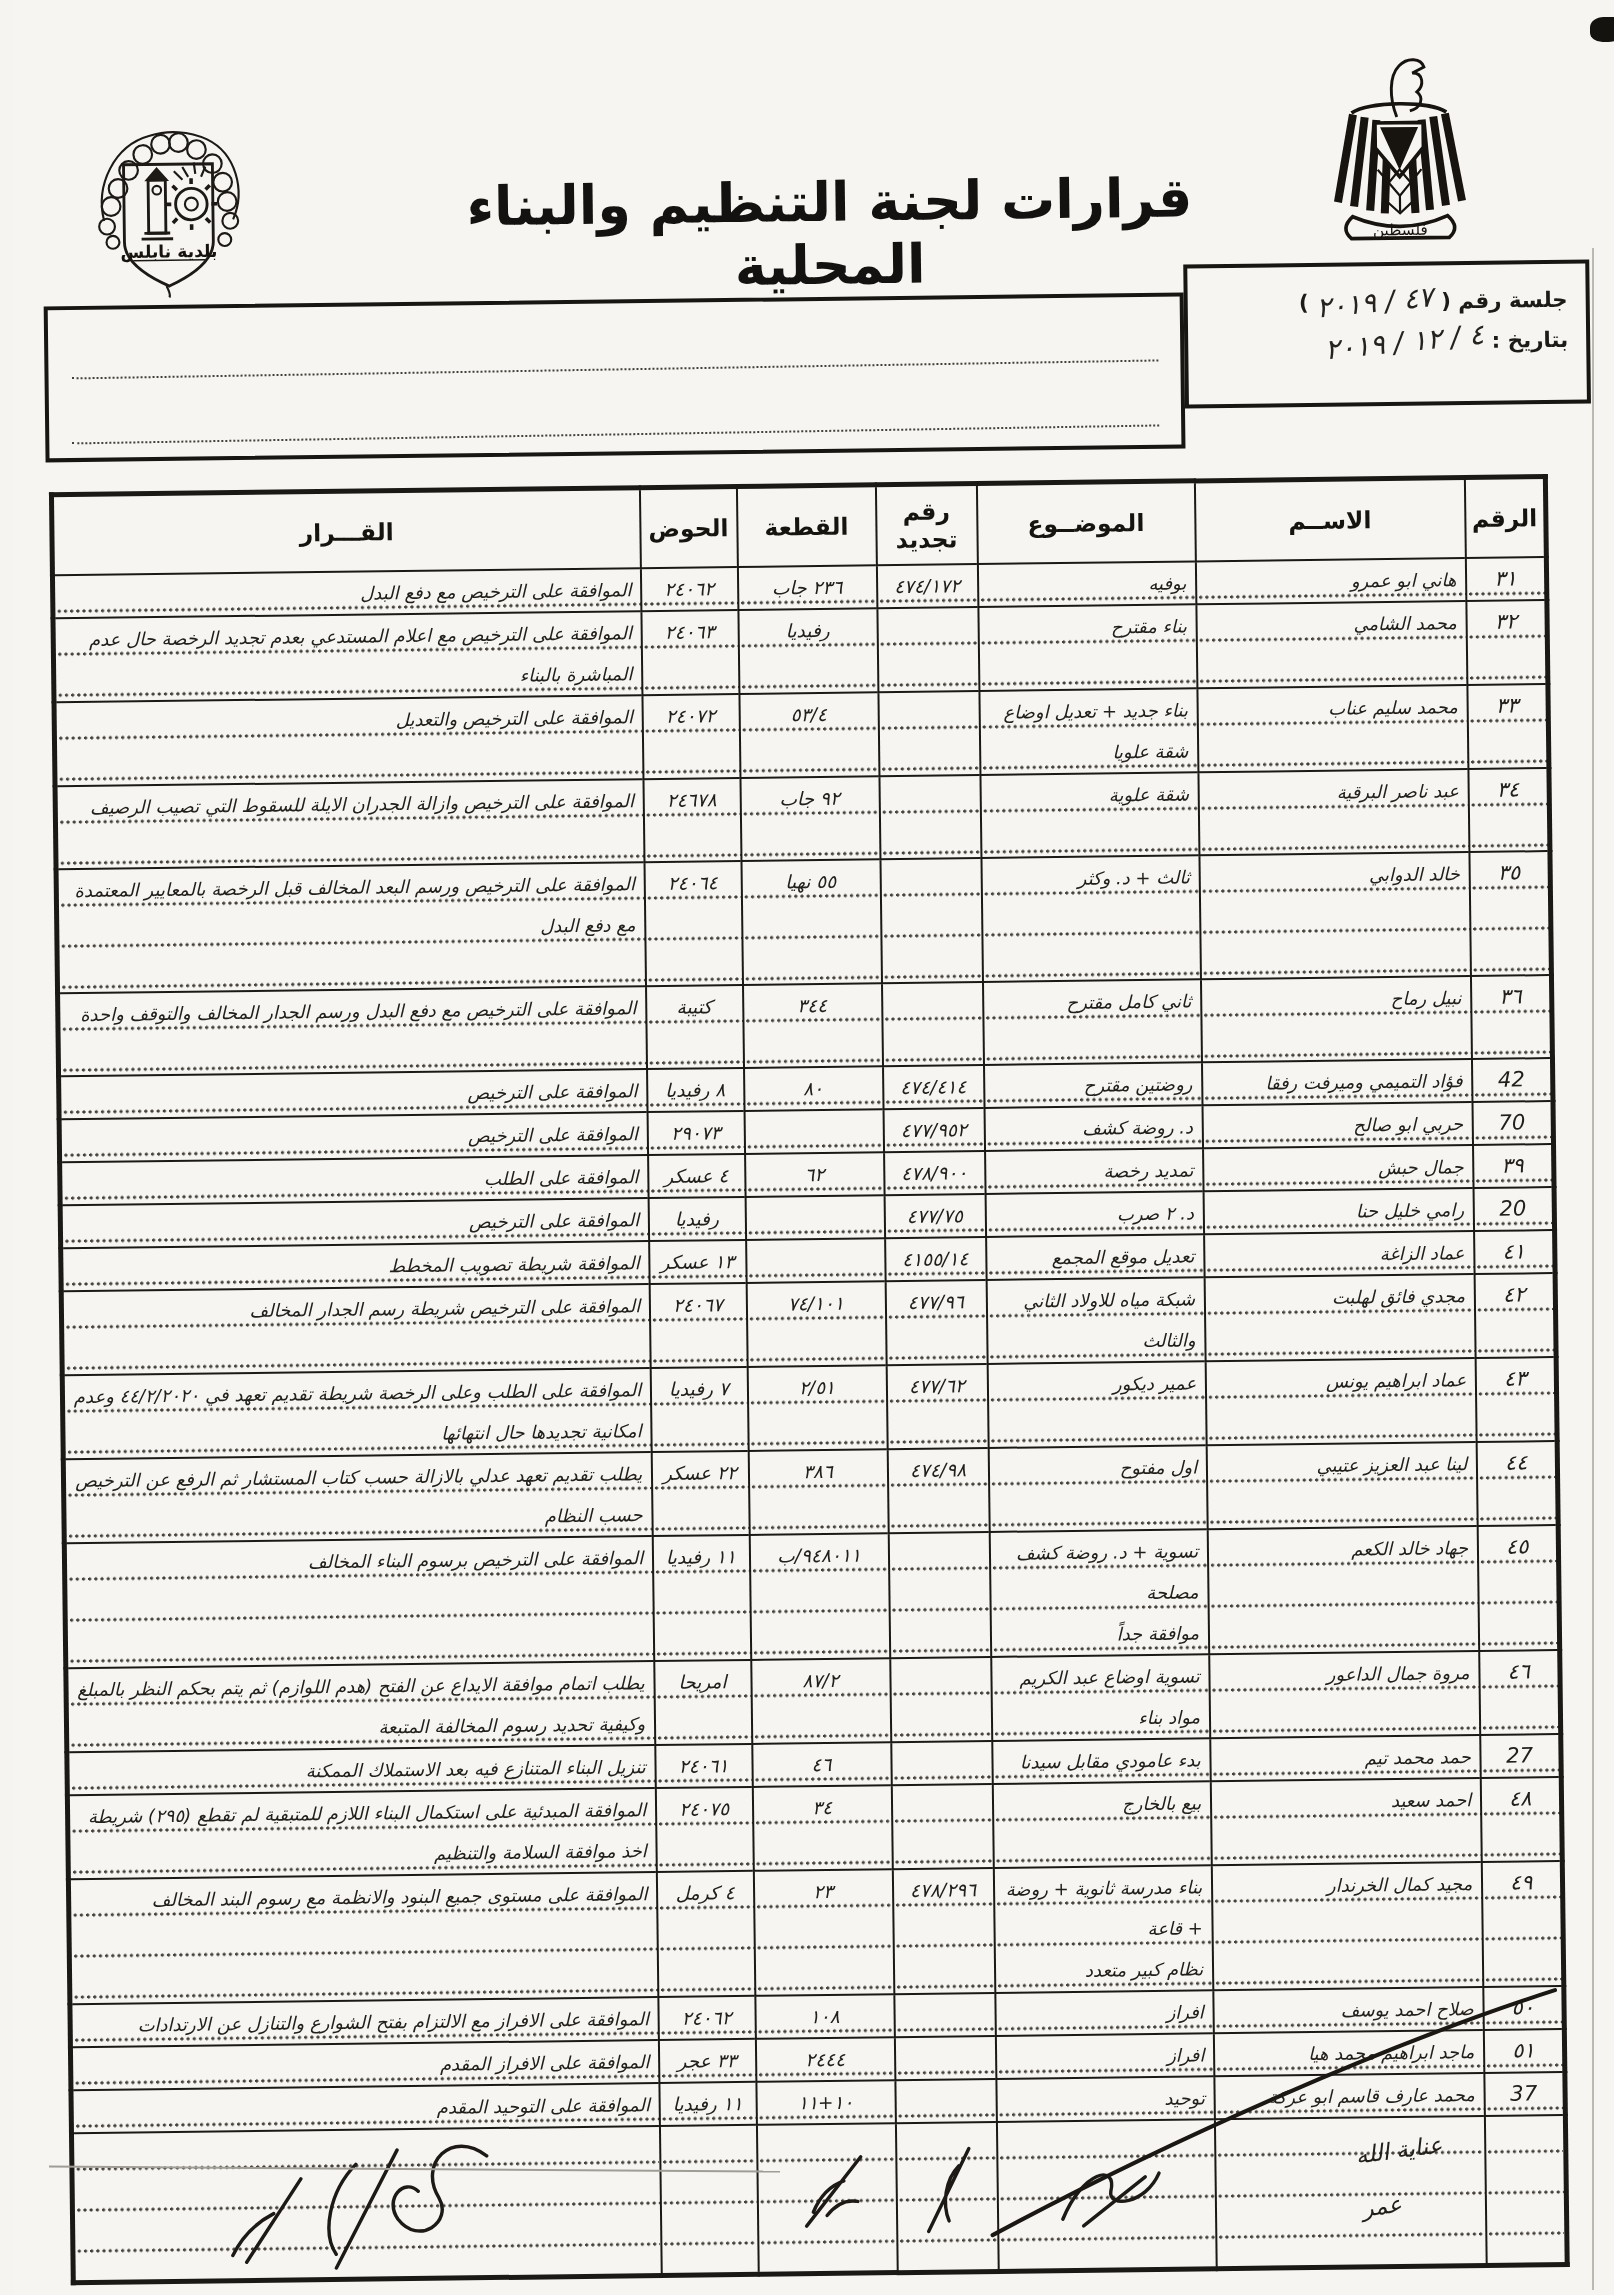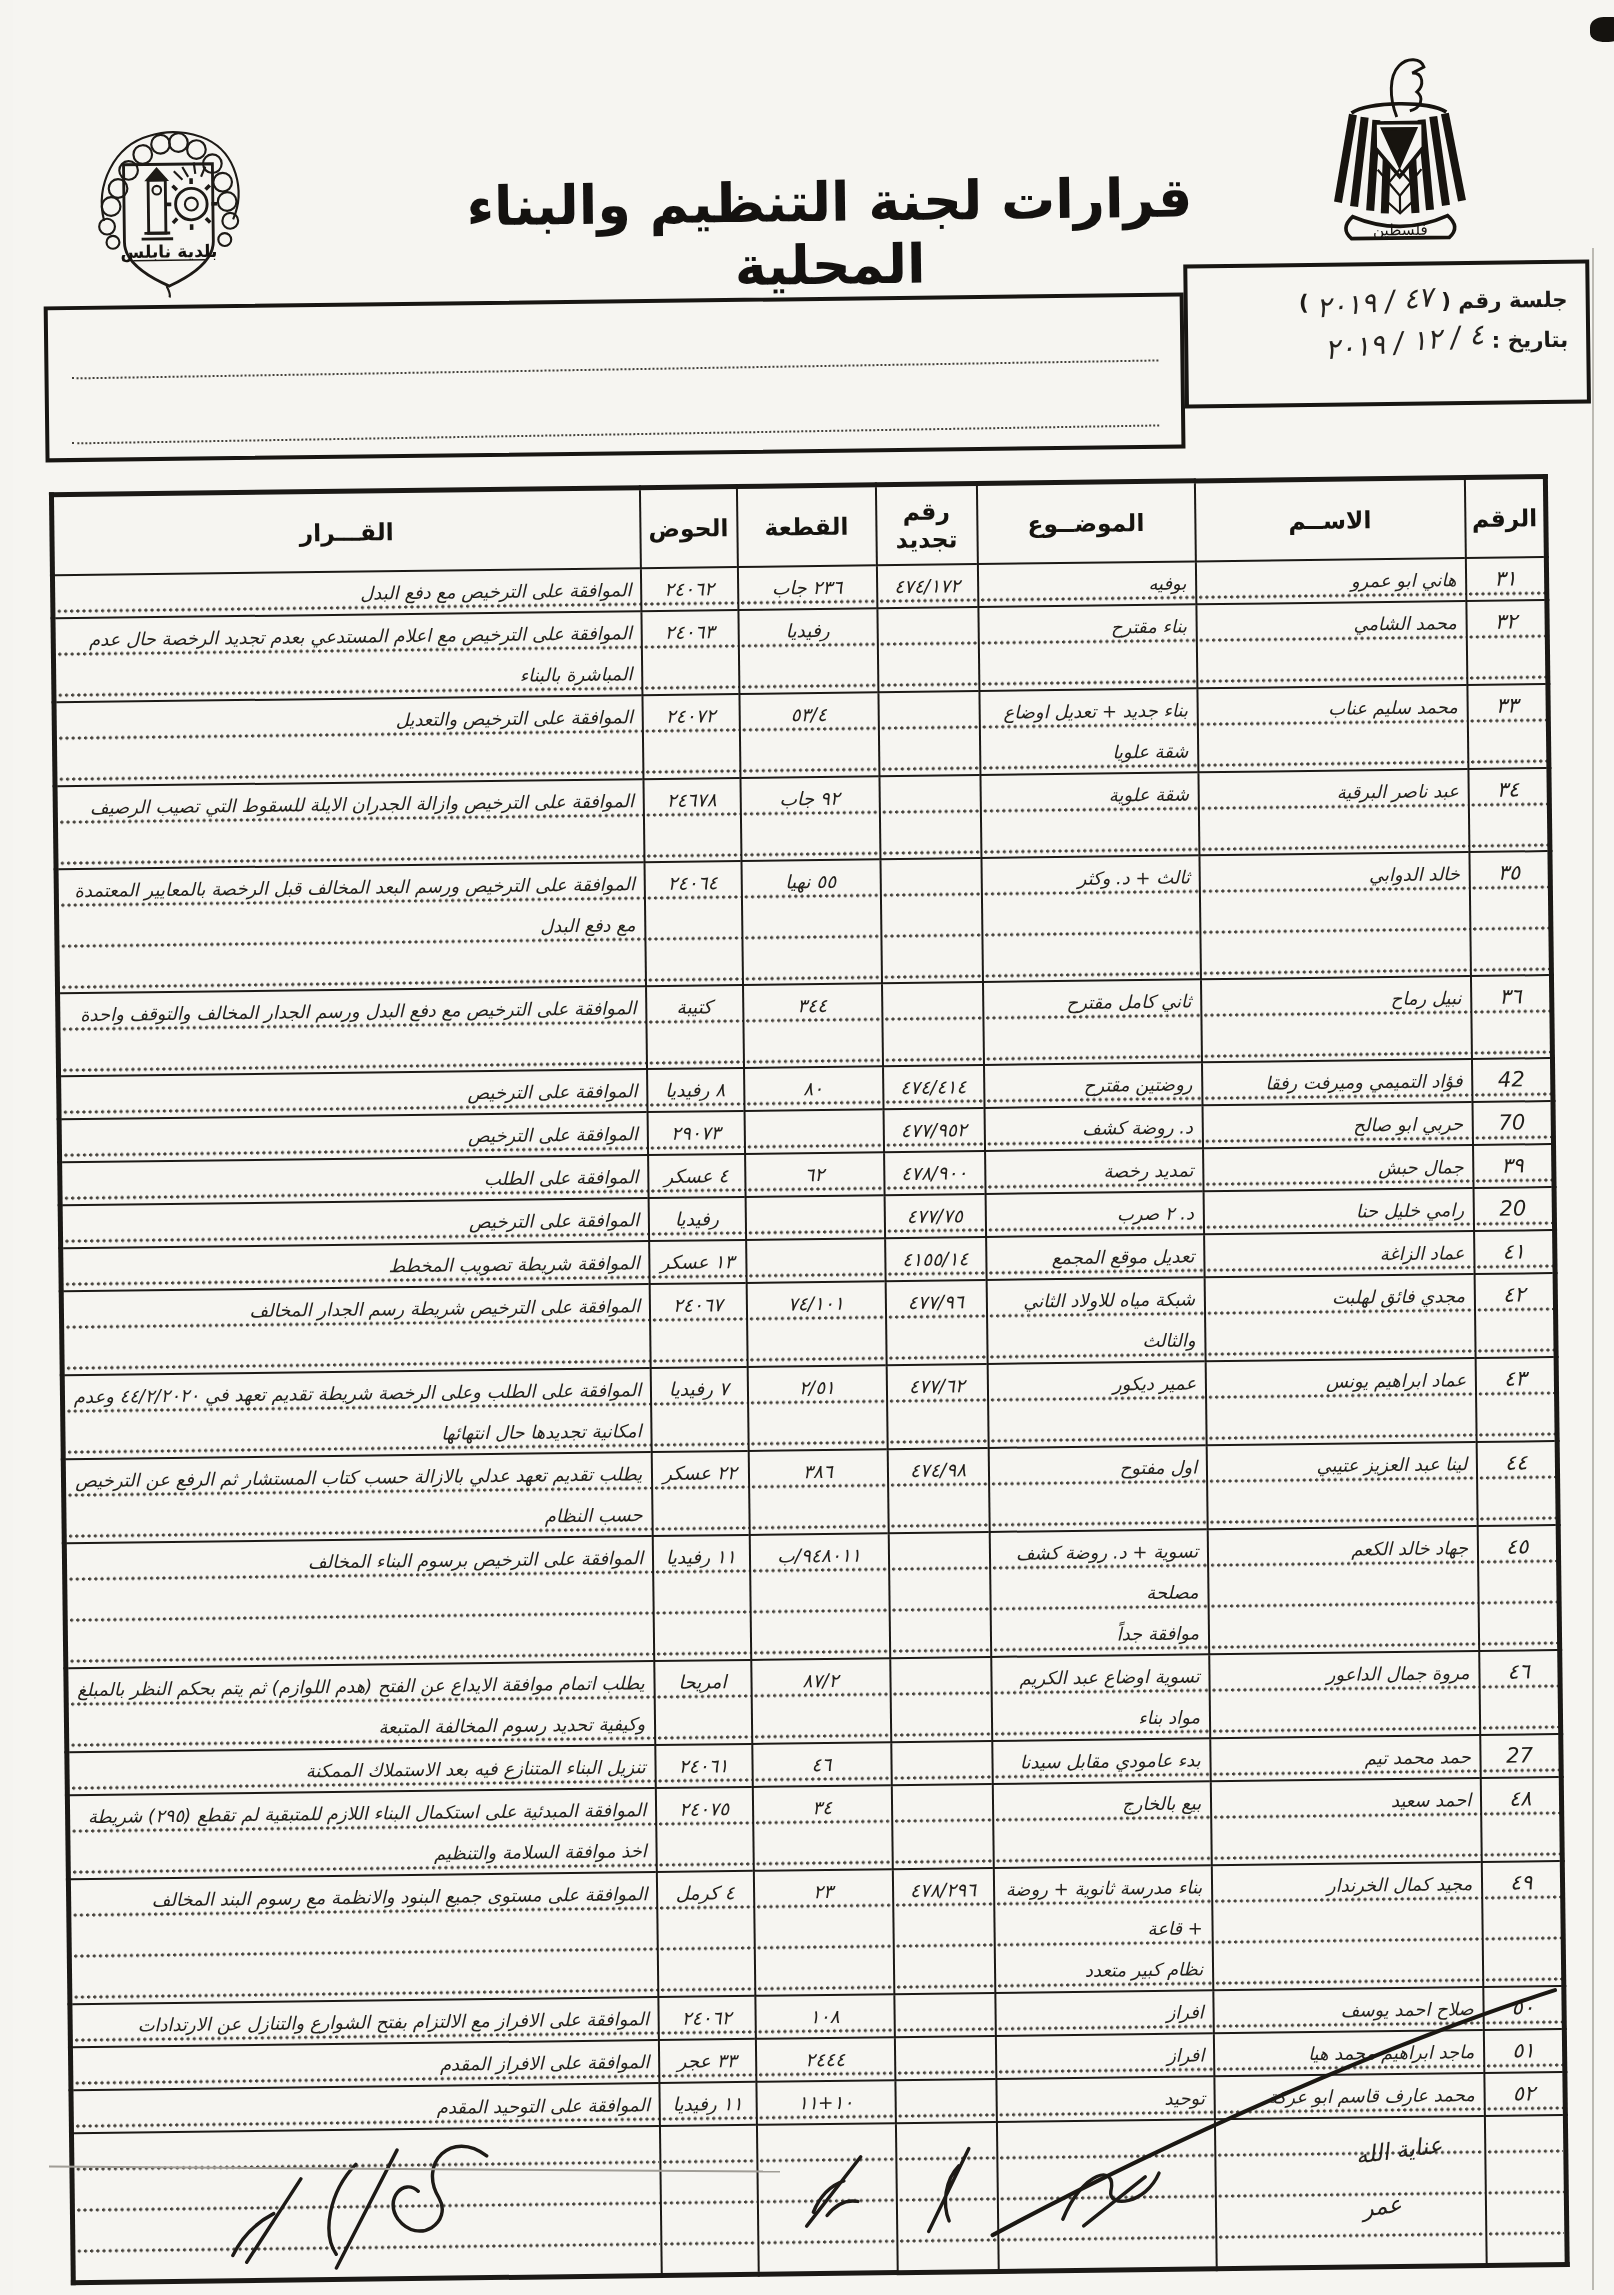--- a/index.html
+++ b/index.html
@@ -346,21 +346,21 @@
           <tr class="rec" style="height: 41px;">
     <td class="hw c-num">٥١</td>
     <td class="hw c-name">ماجد ابراهيم محمد هيا</td>
     <td class="hw c-subj">افراز</td>
     <td class="hw c-req"></td>
     <td class="hw c-plot">٢٤٤٤</td>
     <td class="hw c-basin">٣٣ عجر</td>
     <td class="hw c-dec">الموافقة على الافراز المقدم</td>
   </tr>
           <tr class="rec" style="height: 41px;">
-    <td class="hw c-num">٥٢</td>
+    <td class="hw c-num">37</td>
     <td class="hw c-name">محمد عارف قاسم ابو عركة</td>
     <td class="hw c-subj">توحيد</td>
     <td class="hw c-req"></td>
     <td class="hw c-plot">١٠+١١</td>
     <td class="hw c-basin">١١ رفيديا</td>
     <td class="hw c-dec">الموافقة على التوحيد المقدم</td>
   </tr>
         </tbody>
       <tfoot>
         <tr class="sig-row">

